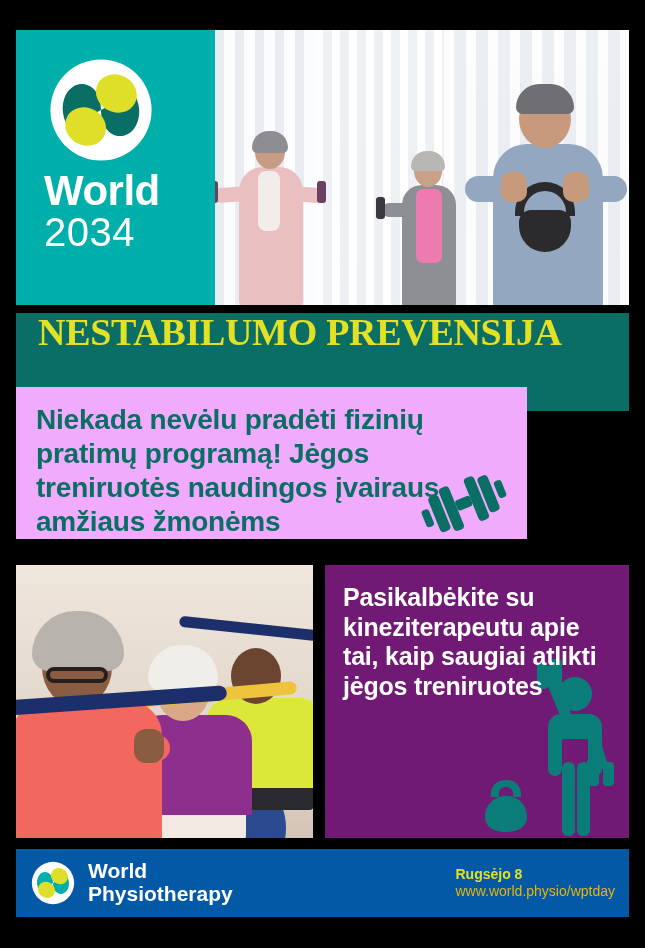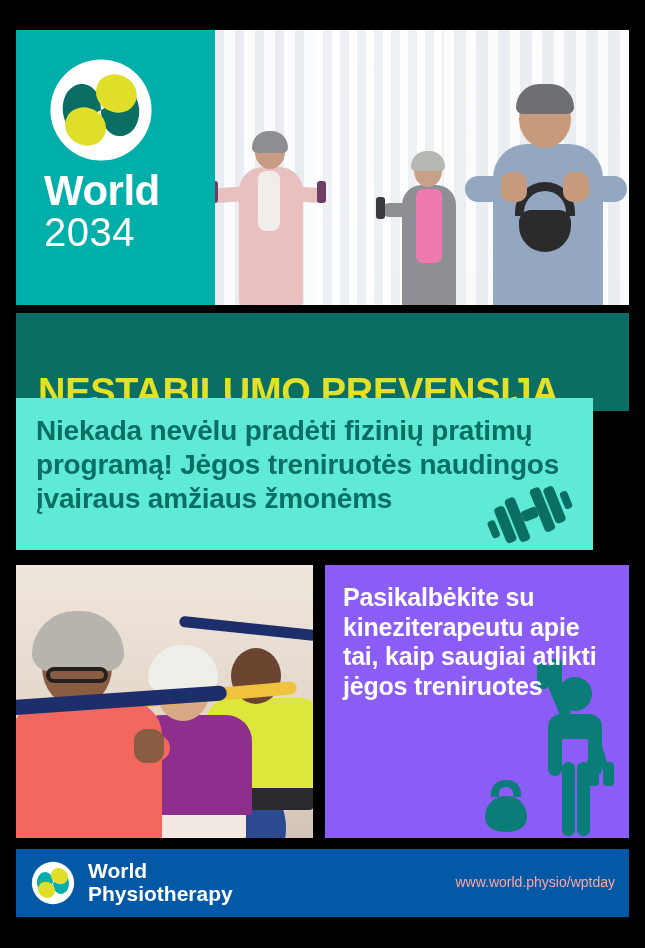--- a/index.html
+++ b/index.html
@@ -48,25 +48,25 @@
   .p3 .hair{position:absolute;left:45px;top:-6px;width:58px;height:30px;border-radius:29px 29px 8px 8px;background:#6f6f73;}
   .p3 .body{position:absolute;left:22px;top:54px;width:110px;height:165px;border-radius:34px 34px 6px 6px;background:#93a7c0;}
   .p3 .armL{position:absolute;left:-6px;top:86px;width:52px;height:26px;border-radius:13px;background:#93a7c0;}
   .p3 .armR{position:absolute;left:104px;top:86px;width:52px;height:26px;border-radius:13px;background:#93a7c0;}
   .p3 .hand1{position:absolute;left:30px;top:82px;width:26px;height:30px;border-radius:10px;background:#c79a7c;}
   .p3 .hand2{position:absolute;left:92px;top:82px;width:26px;height:30px;border-radius:10px;background:#c79a7c;}
   .p3 .kb-handle{position:absolute;left:44px;top:92px;width:60px;height:34px;border:9px solid #2b2b2e;border-radius:30px 30px 0 0;border-bottom:none;box-sizing:border-box;}
   .p3 .kb-bell{position:absolute;left:48px;top:120px;width:52px;height:42px;border-radius:12px 12px 26px 26px;background:#2b2b2e;}
 
   
-  .headline-bar{position:absolute;left:16px;top:313px;width:613px;height:98px;background:#0A6E64;display:flex;align-items:flex-end;}
+  .headline-bar{position:absolute;left:16px;top:313px;width:613px;height:98px;background:#0A6E64;display:flex;align-items:flex-start;font-family:Liberation Serif, serif;}
   .headline-bar h1{margin:0;padding:0 0 0 22px;color:#E3E125;font-size:38px;font-weight:bold;letter-spacing:-0.3px;line-height:1;}
 
   
-  .yellow-panel{position:absolute;left:16px;top:398px;width:577px;height:152px;background:#5eead4;}
+  .yellow-panel{position:absolute;left:16px;top:387px;width:511px;height:152px;background:#f0abfc;}
   .yellow-panel p{margin:0;padding:16px 20px 0 20px;color:#0A6E64;font-size:28px;font-weight:bold;line-height:1.22;letter-spacing:-0.2px;}
   .dumbbell-icon{position:absolute;right:14px;bottom:6px;width:100px;height:58px;}
 
   
   .photo-bottom{position:absolute;left:16px;top:565px;width:297px;height:273px;overflow:hidden;
     background:linear-gradient(160deg,#e6dcd2 0%,#dccfc3 45%,#cfc0b4 100%);}
   .pb-wall{position:absolute;inset:0;background:linear-gradient(180deg,#efe6dc 0%,#e0d3c6 70%,#d3c4b6 100%);}
   .ball{position:absolute;border-radius:50%;background:#2b4a8f;}
   .b1{left:150px;bottom:-50px;width:120px;height:120px;}
   .b2{left:60px;bottom:-70px;width:130px;height:130px;background:#1d3a78;}
@@ -84,33 +84,33 @@
   .s2 .body{position:absolute;left:2px;top:62px;width:116px;height:100px;border-radius:26px 26px 0 0;background:#8e2f8e;}
   .s2 .legs{position:absolute;left:16px;top:150px;width:96px;height:40px;background:#f2e9e2;border-radius:8px;}
   .band-yellow{position:absolute;left:96px;top:124px;width:185px;height:13px;border-radius:7px;background:#f0c33c;transform:rotate(-5deg);}
   .s3{position:absolute;right:-8px;bottom:30px;width:110px;height:160px;}
   .s3 .head{position:absolute;left:20px;top:0;width:50px;height:56px;border-radius:50%;background:#6b4530;}
   .s3 .body{position:absolute;left:-4px;top:50px;width:115px;height:90px;border-radius:22px 22px 0 0;background:#dbe83a;}
   .s3 .legs{position:absolute;left:18px;top:130px;width:86px;height:32px;background:#2a2a2e;border-radius:6px;}
   .band-navy2{position:absolute;right:-6px;top:58px;width:140px;height:11px;border-radius:6px;background:#1d2f6b;transform:rotate(6deg);}
 
   
-  .teal-panel{position:absolute;left:325px;top:565px;width:304px;height:273px;background:#8b5cf6;overflow:hidden;}
+  .teal-panel{position:absolute;left:325px;top:565px;width:304px;height:273px;background:#701a75;overflow:hidden;}
   .teal-panel p{margin:0;padding:18px 16px 0 18px;color:#fff;font-size:25px;font-weight:bold;line-height:1.18;letter-spacing:-0.2px;position:relative;z-index:2;}
   .lifter-icon{position:absolute;right:4px;bottom:0;width:108px;height:180px;z-index:1;}
   .kettle-icon{position:absolute;right:92px;bottom:2px;width:62px;height:62px;z-index:1;}
 
   
   .footer{position:absolute;left:16px;top:849px;width:613px;height:68px;background:#0459A6;display:flex;align-items:center;}
   .foot-mark{margin-left:14px;width:46px;height:46px;flex:none;}
   .foot-name{margin-left:12px;color:#fff;font-weight:bold;font-size:21px;line-height:1.08;}
   .foot-right{margin-left:auto;margin-right:14px;text-align:left;}
   .foot-right .hash{color:#fff;font-weight:bold;font-size:19px;line-height:1.1;}
   .foot-right .date{color:#E3E125;font-weight:bold;font-size:14px;line-height:1.25;}
-  .foot-right .url{color:#fca5a5;font-size:14px;line-height:1.25;}
+  .foot-right .url{color:#eab308;font-size:14px;line-height:1.25;}
 </style>
 </head>
 <body>
 
 <div class="poster">
 
   <div class="top-band">
 
     <div class="logo-panel">
       <svg class="wpt-mark" viewBox="0 0 100 100">
@@ -244,17 +244,18 @@
       <path d="M50 50 C50 26 30 20 20 33 C12 44 14 62 26 71 C34 77 44 74 47 66 C40 64 35 58 50 50 Z" fill="#00AFAA"></path>
       <path d="M50 50 C50 74 70 80 80 67 C88 56 86 38 74 29 C66 23 56 26 53 34 C60 36 65 42 50 50 Z" fill="#00AFAA"></path>
       <ellipse cx="64" cy="35" rx="19" ry="17" transform="rotate(28 64 35)" fill="#DFDE28"></ellipse>
       <ellipse cx="36" cy="65" rx="19" ry="17" transform="rotate(28 36 65)" fill="#DFDE28"></ellipse>
     </svg>
     <div class="foot-name">
       <div>World</div>
       <div>Physiotherapy</div>
     </div>
     <div class="foot-right">
+      <div class="date">Rugsėjo 8</div>
       <div class="url">www.world.physio/wptday</div>
     </div>
   </div>
 
 </div>
 
 </body></html>

